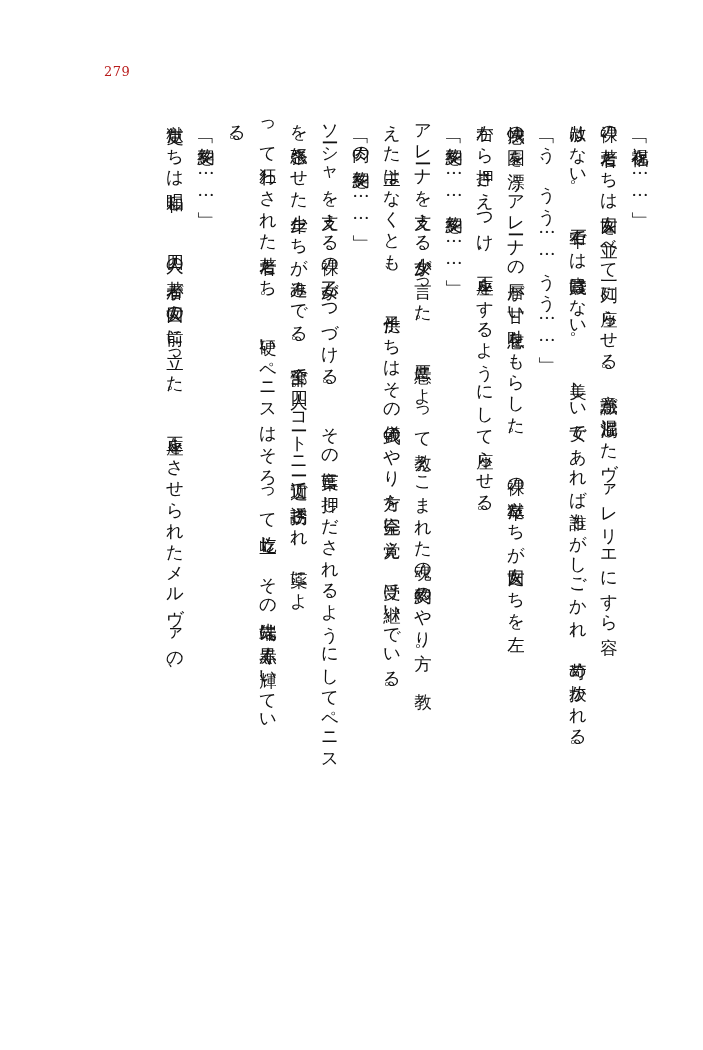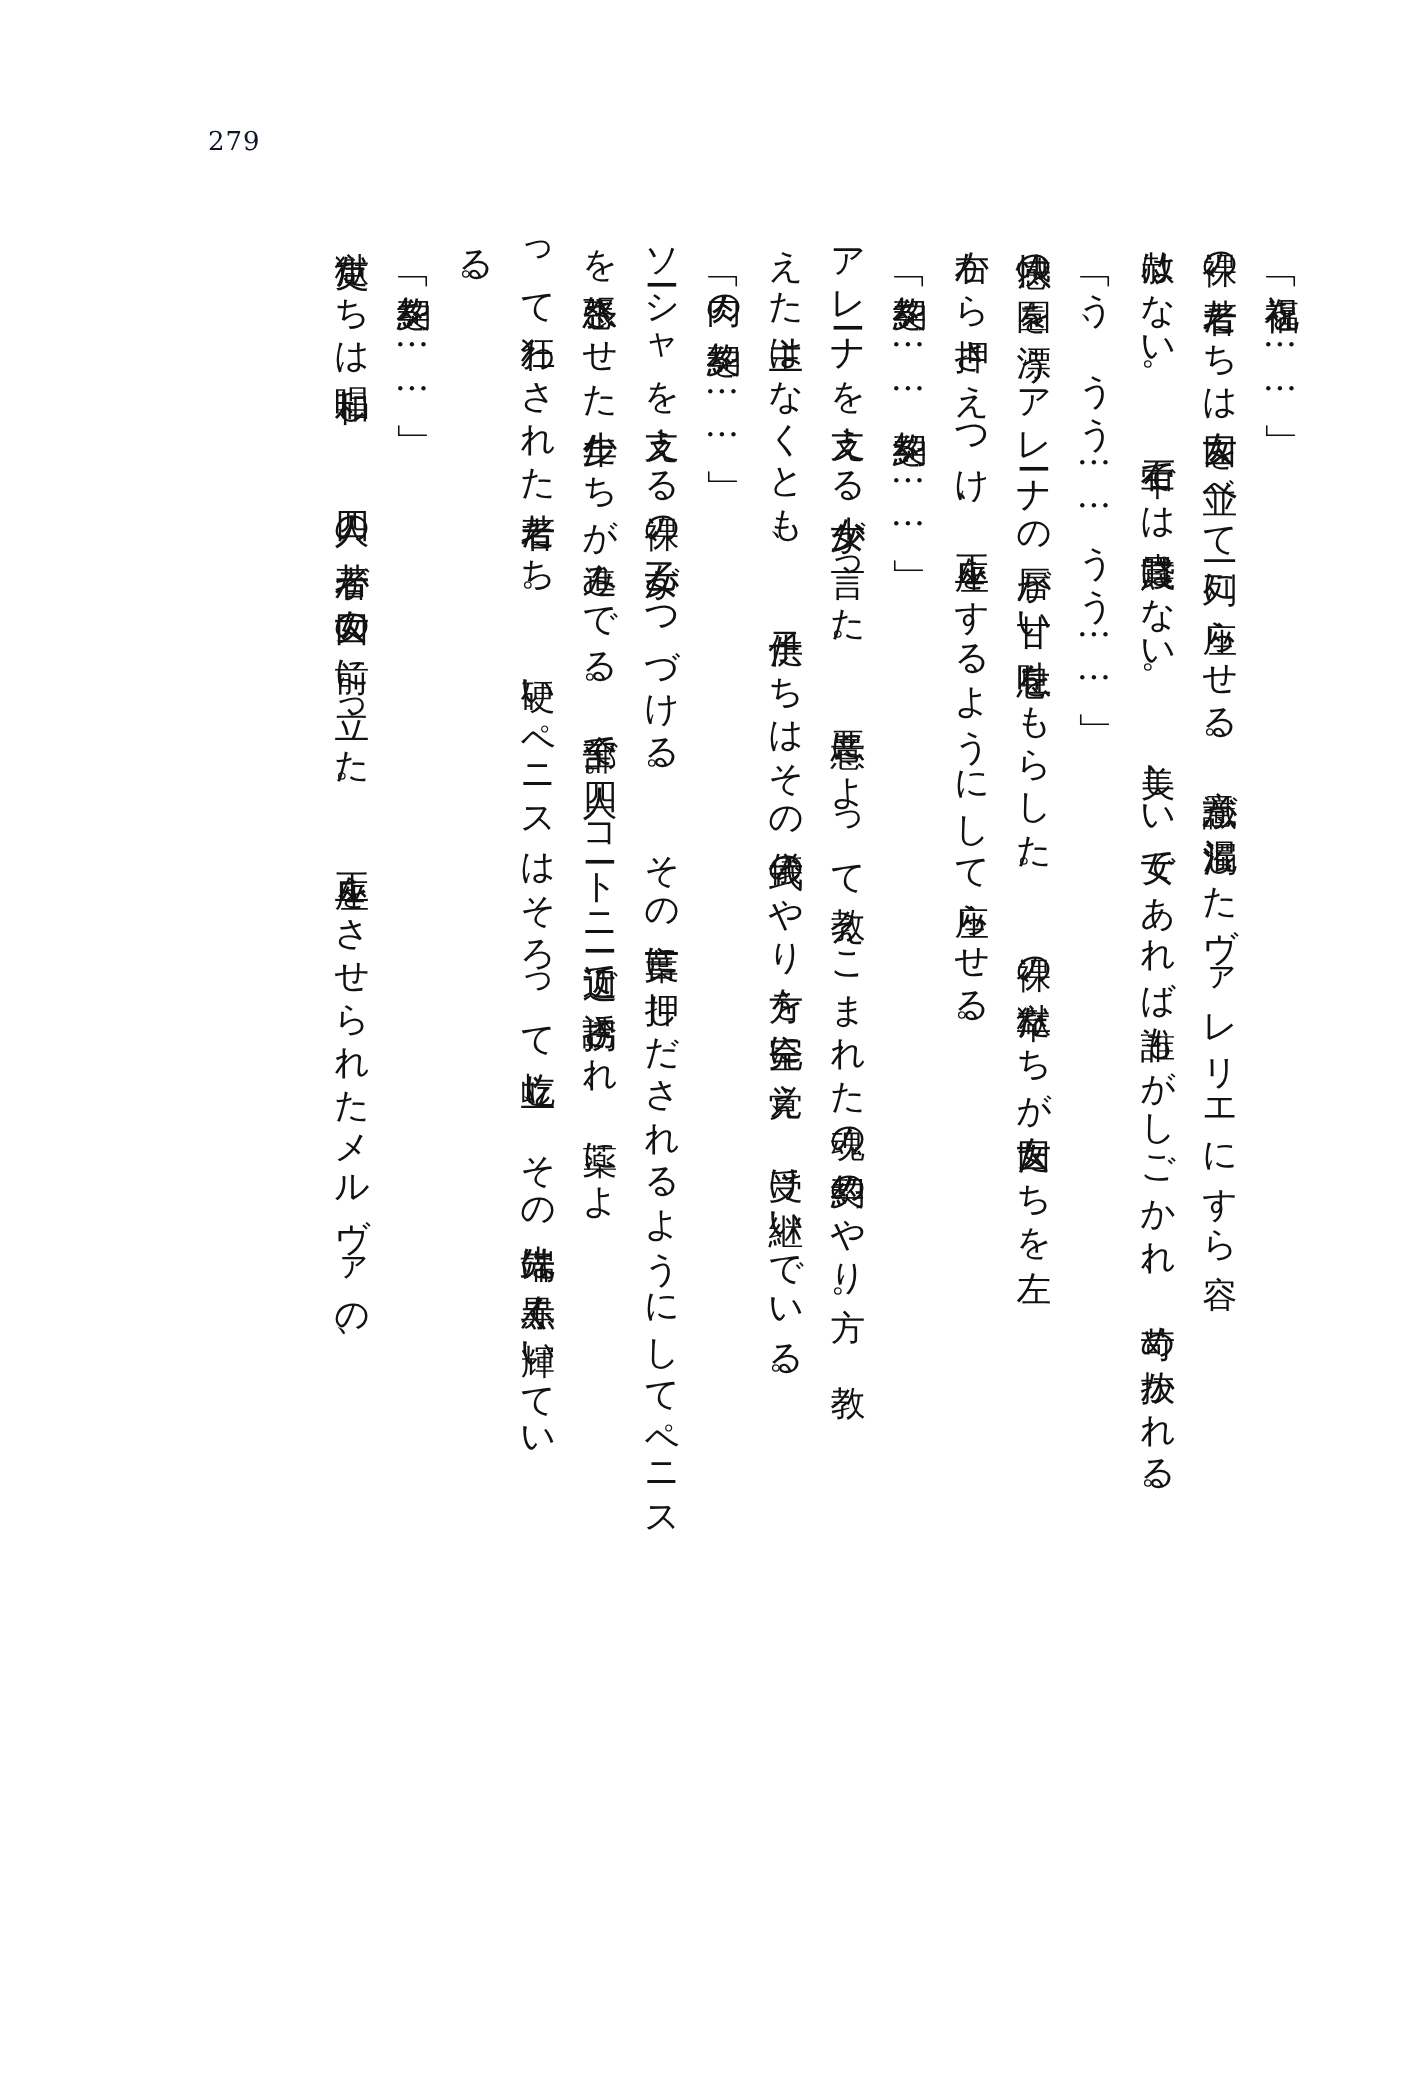--- a/index.html
+++ b/index.html
@@ -24,21 +24,21 @@
     height: 1050px;
     background: #ffffff;
   }
 
   .page-number {
     position: absolute;
     left: 104px;
     top: 64px;
     font-size: 13px;
     letter-spacing: 0.5px;
-    color: #0f172a;
+    color: #b91c1c;
     font-family: "DejaVu Serif", "Liberation Serif", serif;
   }
 
   
   .text-block {
     position: absolute;
     left: 62px;
     top: 112px;
     width: 586px;
     height: 872px;

